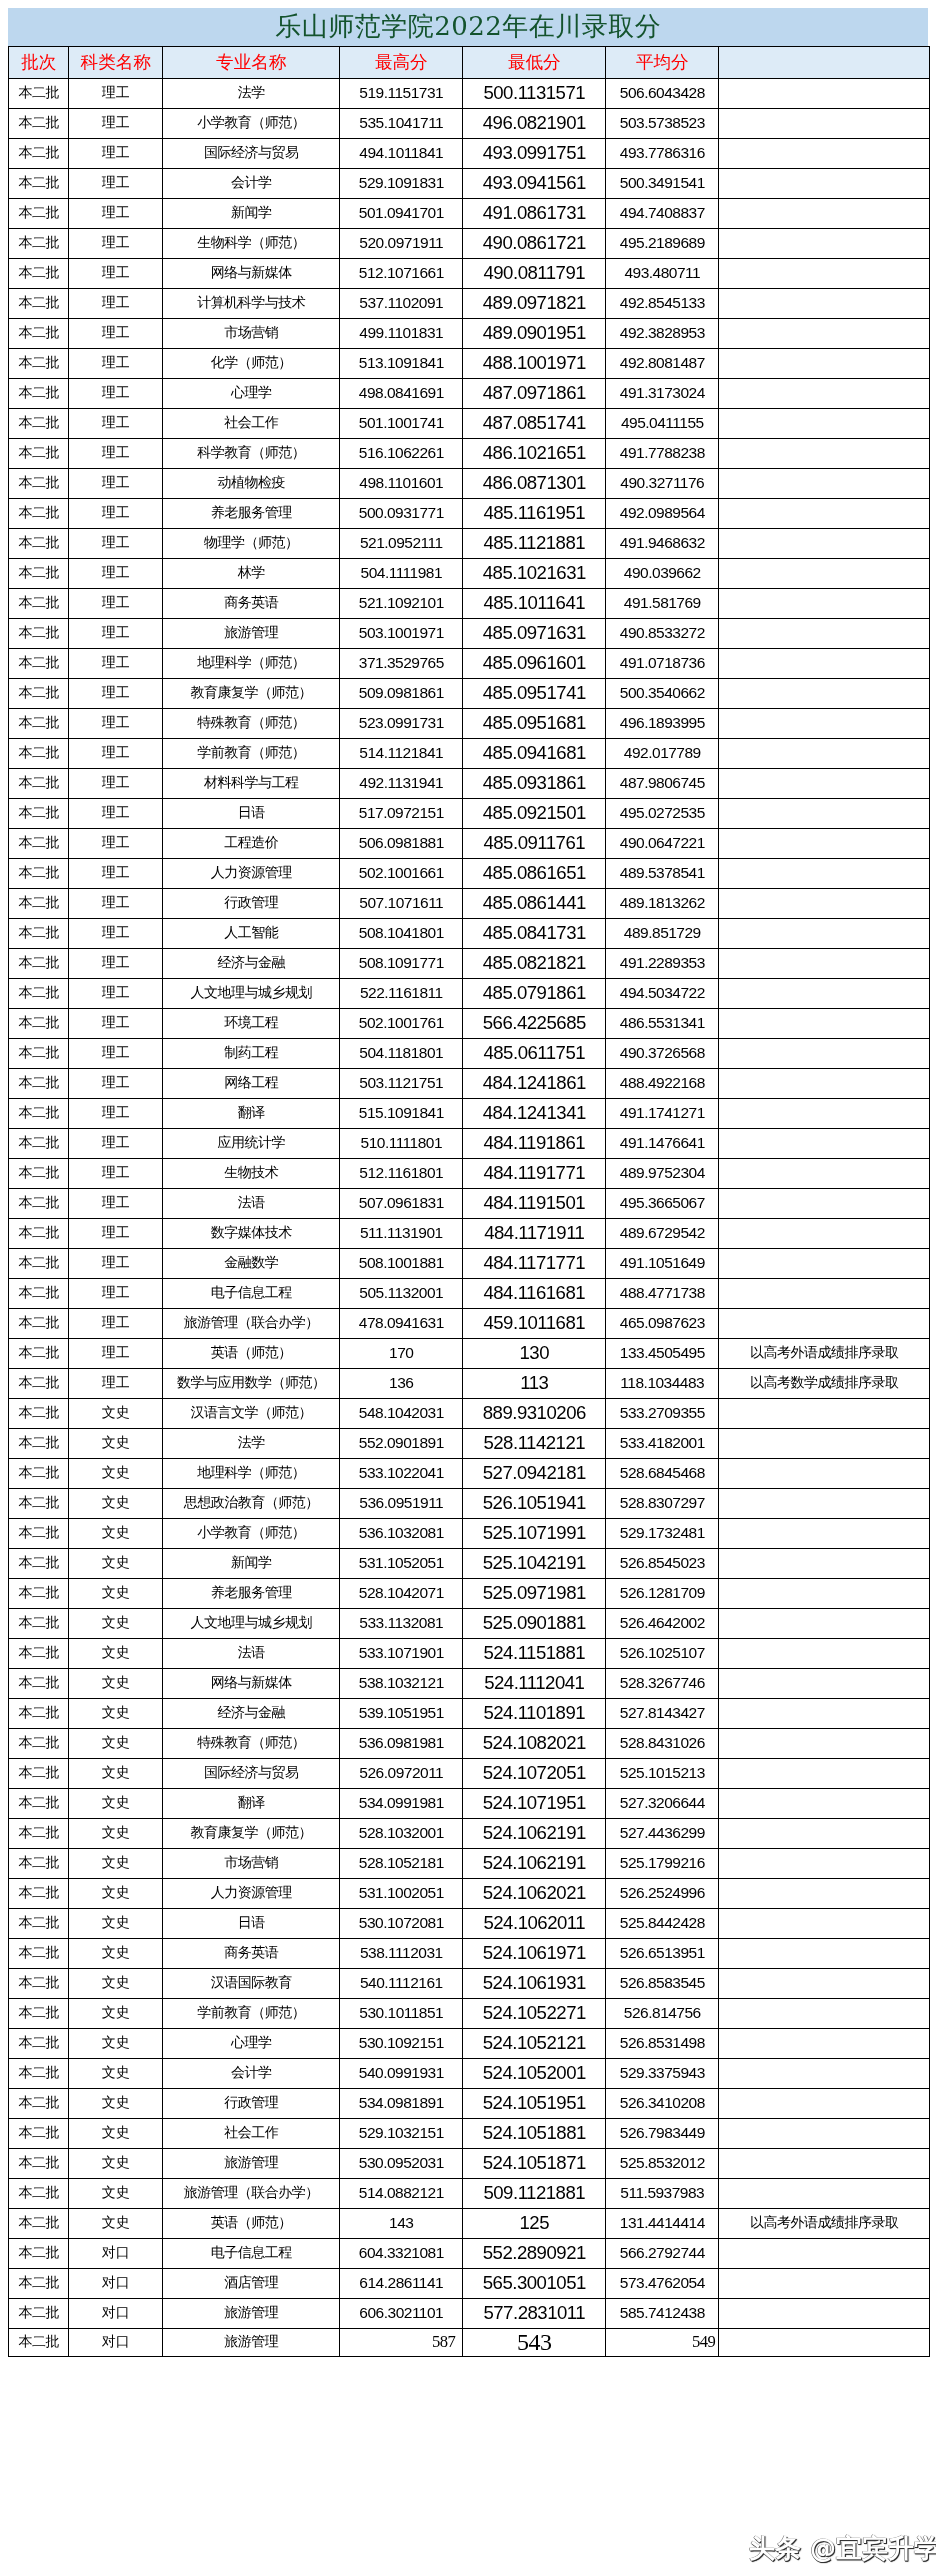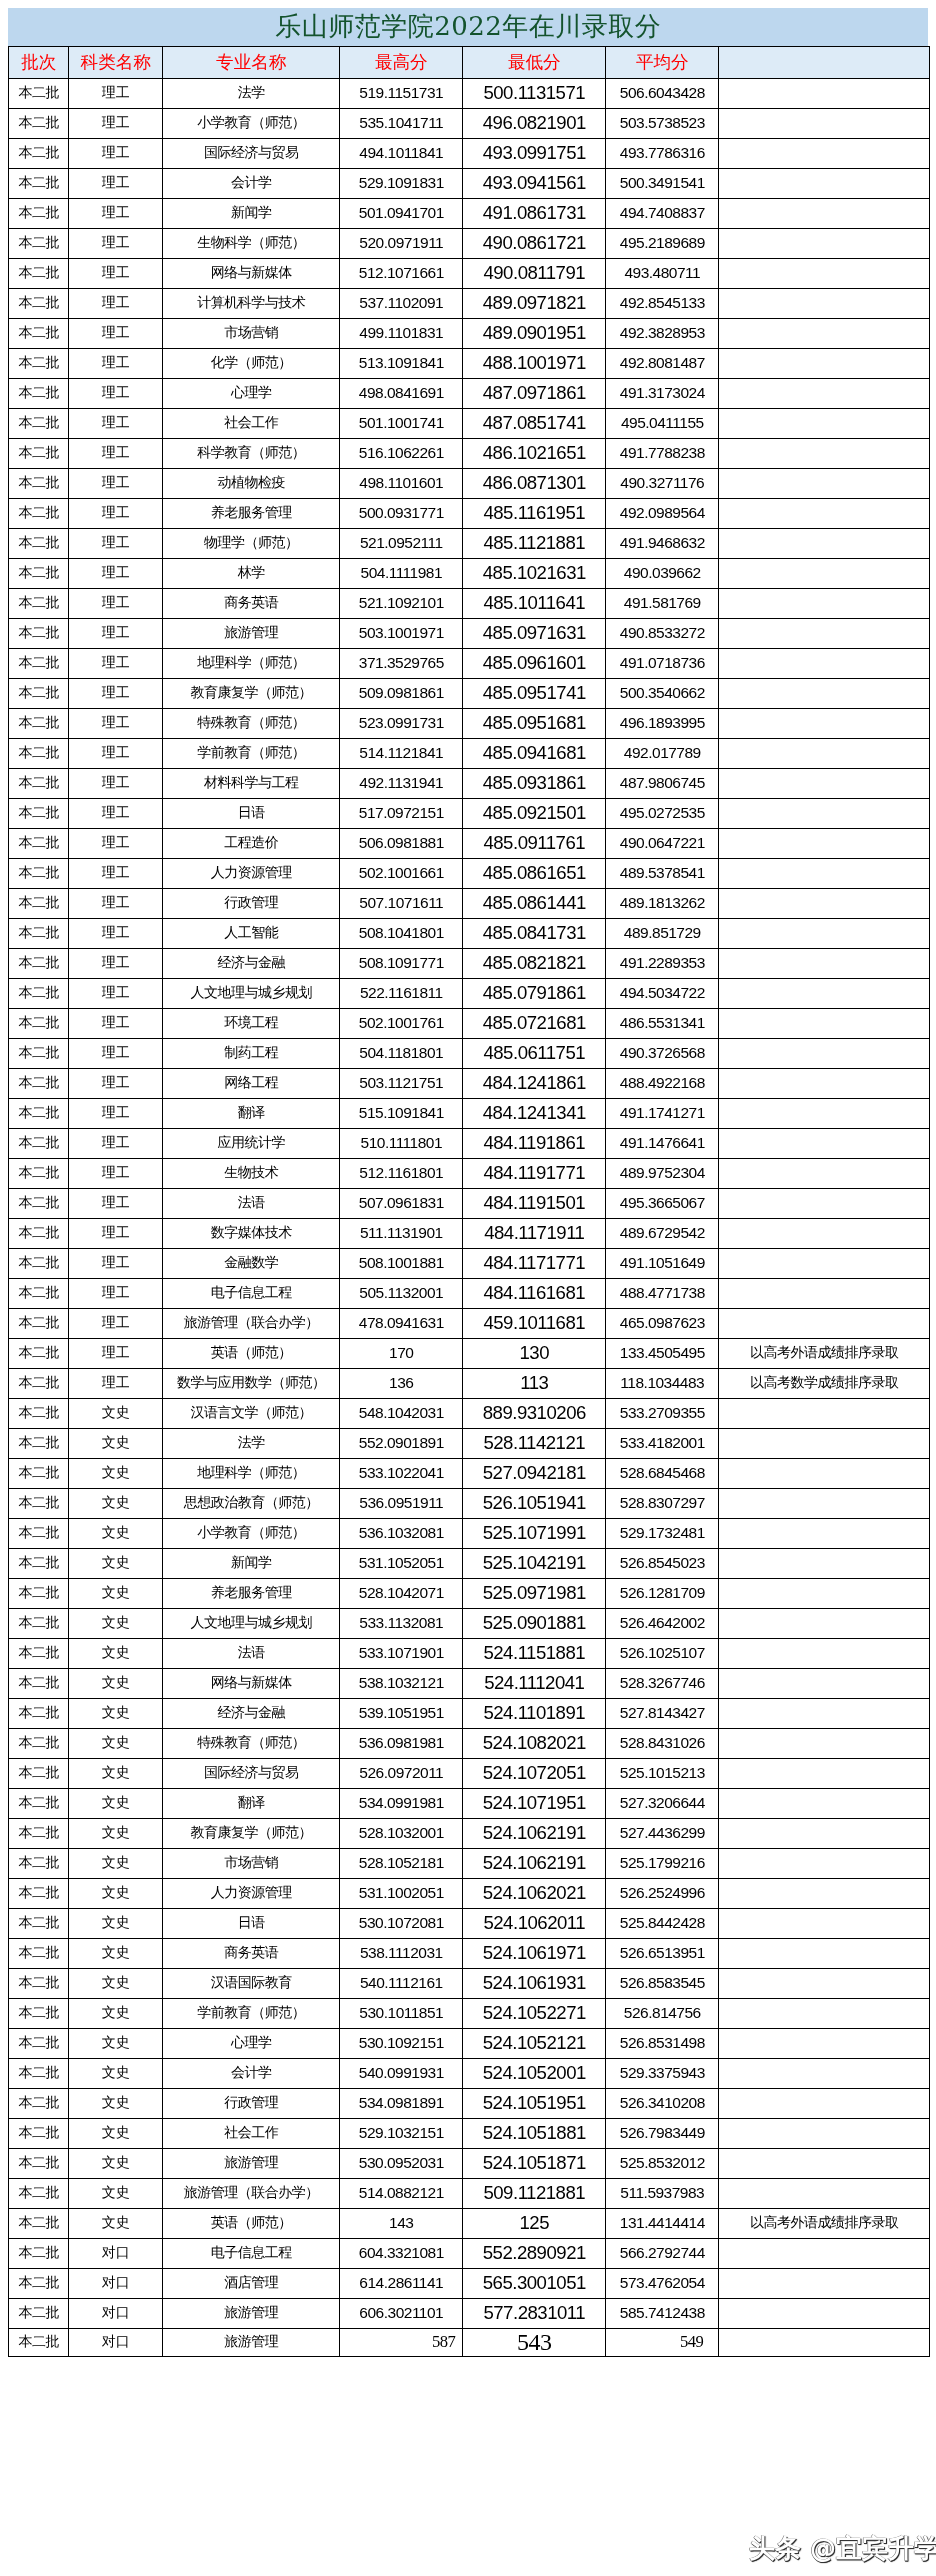--- a/index.html
+++ b/index.html
@@ -17,21 +17,21 @@
   tbody td { height: 29px; font-size: 14px; color: #000; }
   tbody td.batch, tbody td.cat, tbody td.major, tbody td.note { font-family: "DejaVu Sans", sans-serif; }
   tbody td.batch { font-size: 14px; letter-spacing: -0.5px; }
   tbody td.major { font-size: 14px; letter-spacing: -0.5px; }
   tbody td.num { font-family: "Liberation Sans Narrow", "Liberation Sans", sans-serif; font-size: 15.5px; letter-spacing: -0.5px; transform-origin: center; }
   tbody td.min { font-size: 18.6px; }
   tbody td.note { font-size: 14px; letter-spacing: -0.5px; }
   tbody tr.last td { height: 24px; }
   tbody tr.last td.num { font-family: "Liberation Serif", serif; font-size: 16.6px; }
   tbody tr.last td.maxv { text-align: right; padding-right: 7px; }
-  tbody tr.last td.avgv { text-align: right; padding-right: 15px; }
+  tbody tr.last td.avgv { text-align: right; padding-right: 3px; }
   tbody tr.last td.min { font-size: 24px; }
   .watermark {
     position: absolute; left: 749px; top: 2531px; font-size: 26px; color: #ffffff;
     font-family: "DejaVu Sans", sans-serif; font-weight: bold;
     text-shadow: 0.5px 0.5px 0 #333, -0.5px -0.5px 0 #555, 1px 1px 1px #000; white-space: nowrap;
   }
 </style>
 </head>
 <body>
 
@@ -336,21 +336,21 @@
           <td class="num maxv">522.1161811</td>
           <td class="num min">485.0791861</td>
           <td class="num avgv">494.5034722</td>
           <td class="note"></td>
         </tr>
         <tr>
           <td class="batch">本二批</td>
           <td class="cat">理工</td>
           <td class="major">环境工程</td>
           <td class="num maxv">502.1001761</td>
-          <td class="num min">485.0721681</td>
+          <td class="num min">566.4225685</td>
           <td class="num avgv">486.5531341</td>
           <td class="note"></td>
         </tr>
         <tr>
           <td class="batch">本二批</td>
           <td class="cat">理工</td>
           <td class="major">制药工程</td>
           <td class="num maxv">504.1181801</td>
           <td class="num min">485.0611751</td>
           <td class="num avgv">490.3726568</td>

